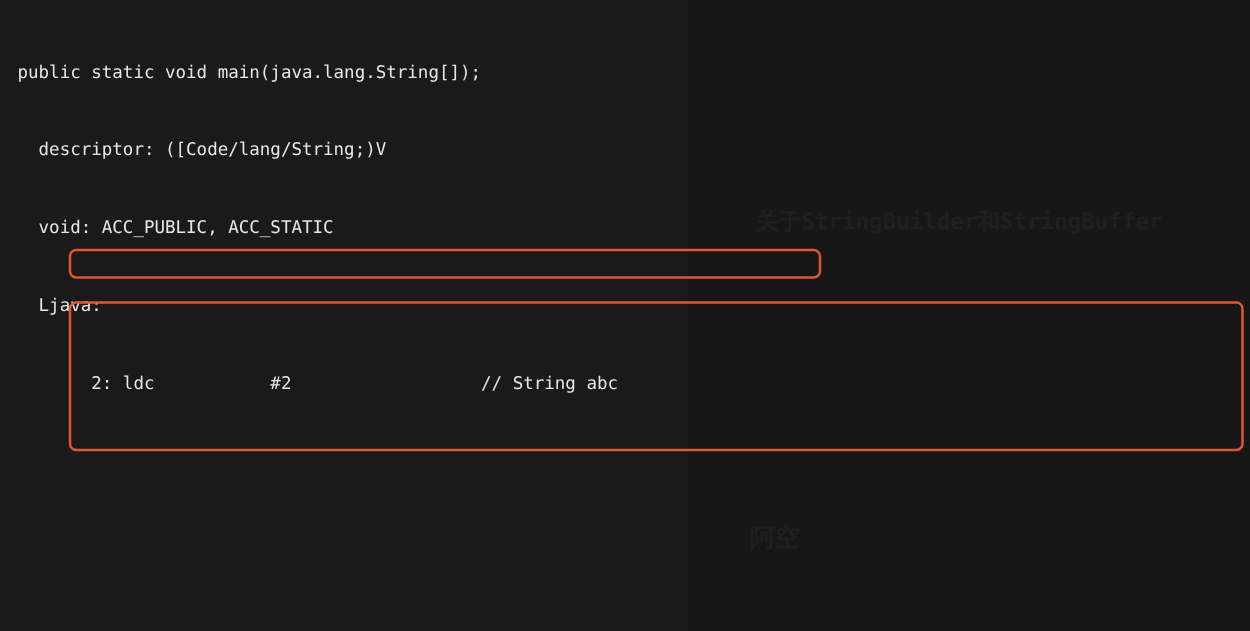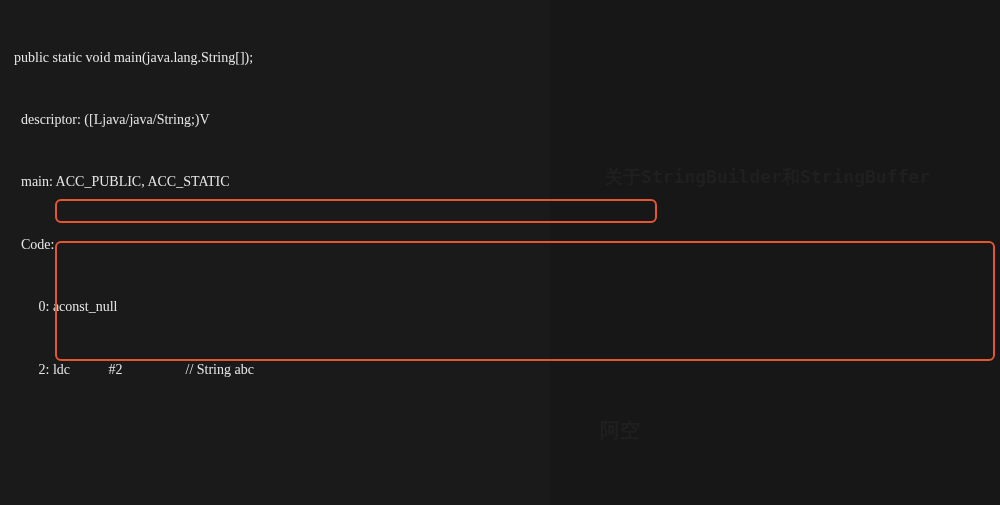--- a/index.html
+++ b/index.html
@@ -12,21 +12,21 @@
     font-family: "Menlo", "Consolas", "DejaVu Sans Mono", monospace;
     font-size: 14px;
     color: #e6e6e6;
   }
   .container {
     position: relative;
     padding: 6px 0 0 14px;
     line-height: 20.8px;
     white-space: pre;
   }
-  .line { display: block; font-family: Liberation Serif, serif; }
+  .line { display: block; }
   .hl {
     position: absolute;
     border: 2px solid #e4572e;
     border-radius: 6px;
     pointer-events: none;
     box-sizing: border-box;
   }
   .faded-panel {
     position: absolute;
     right: 0;
@@ -41,24 +41,23 @@
     color: rgba(230,230,230,0.04);
     font-weight: bold;
     pointer-events: none;
   }
 </style>
 </head>
 <body>
 
 <div class="container">
   <span class="line">public static void main(java.lang.String[]);</span>
-  <span class="line">  descriptor: ([Ljava/java/String;)V</span>
-  <span class="line">  main: ACC_PUBLIC, ACC_STATIC</span>
-  <span class="line">  Code:</span>
-  <span class="line">       0: aconst_null</span>
+  <span class="line">  descriptor: ([Code/lang/String;)V</span>
+  <span class="line">  void: ACC_PUBLIC, ACC_STATIC</span>
+  <span class="line">  Ljava:</span>
   <span class="line">       2: ldc           #2                  // String abc</span>
   
   
   
   
   
   
   
   
   

